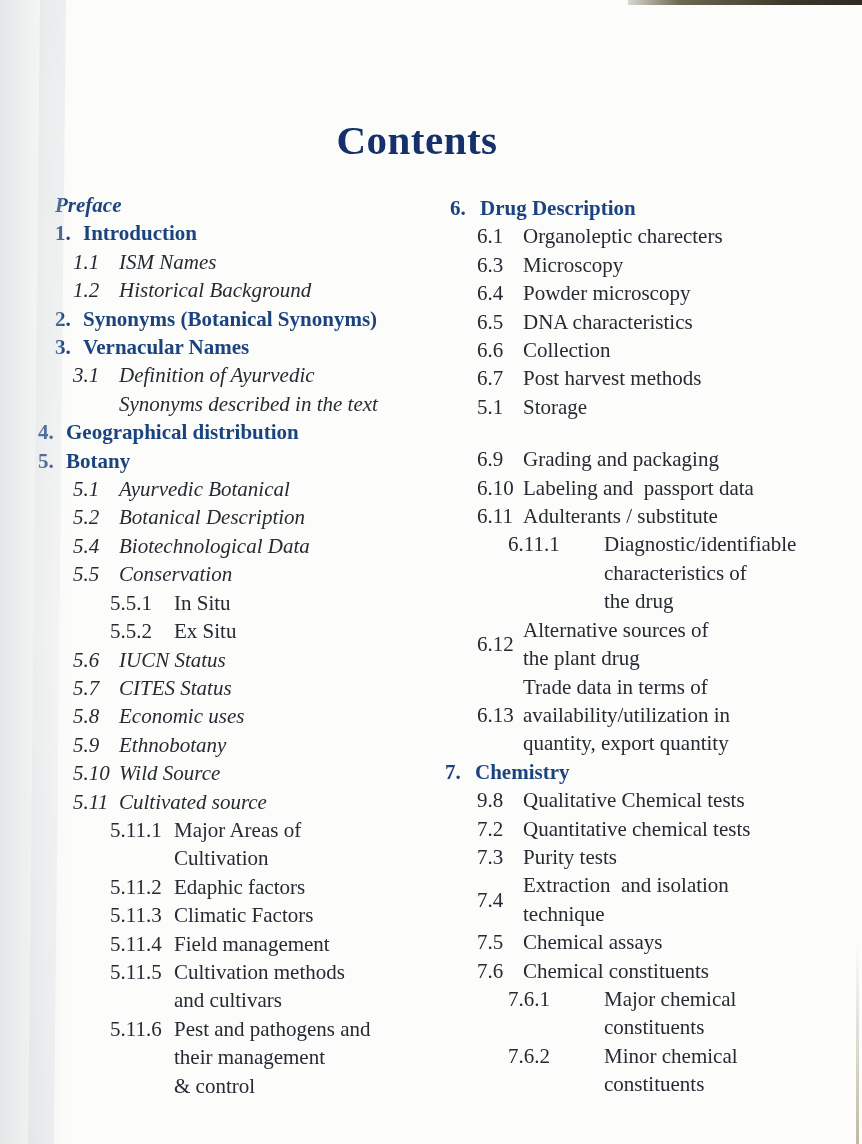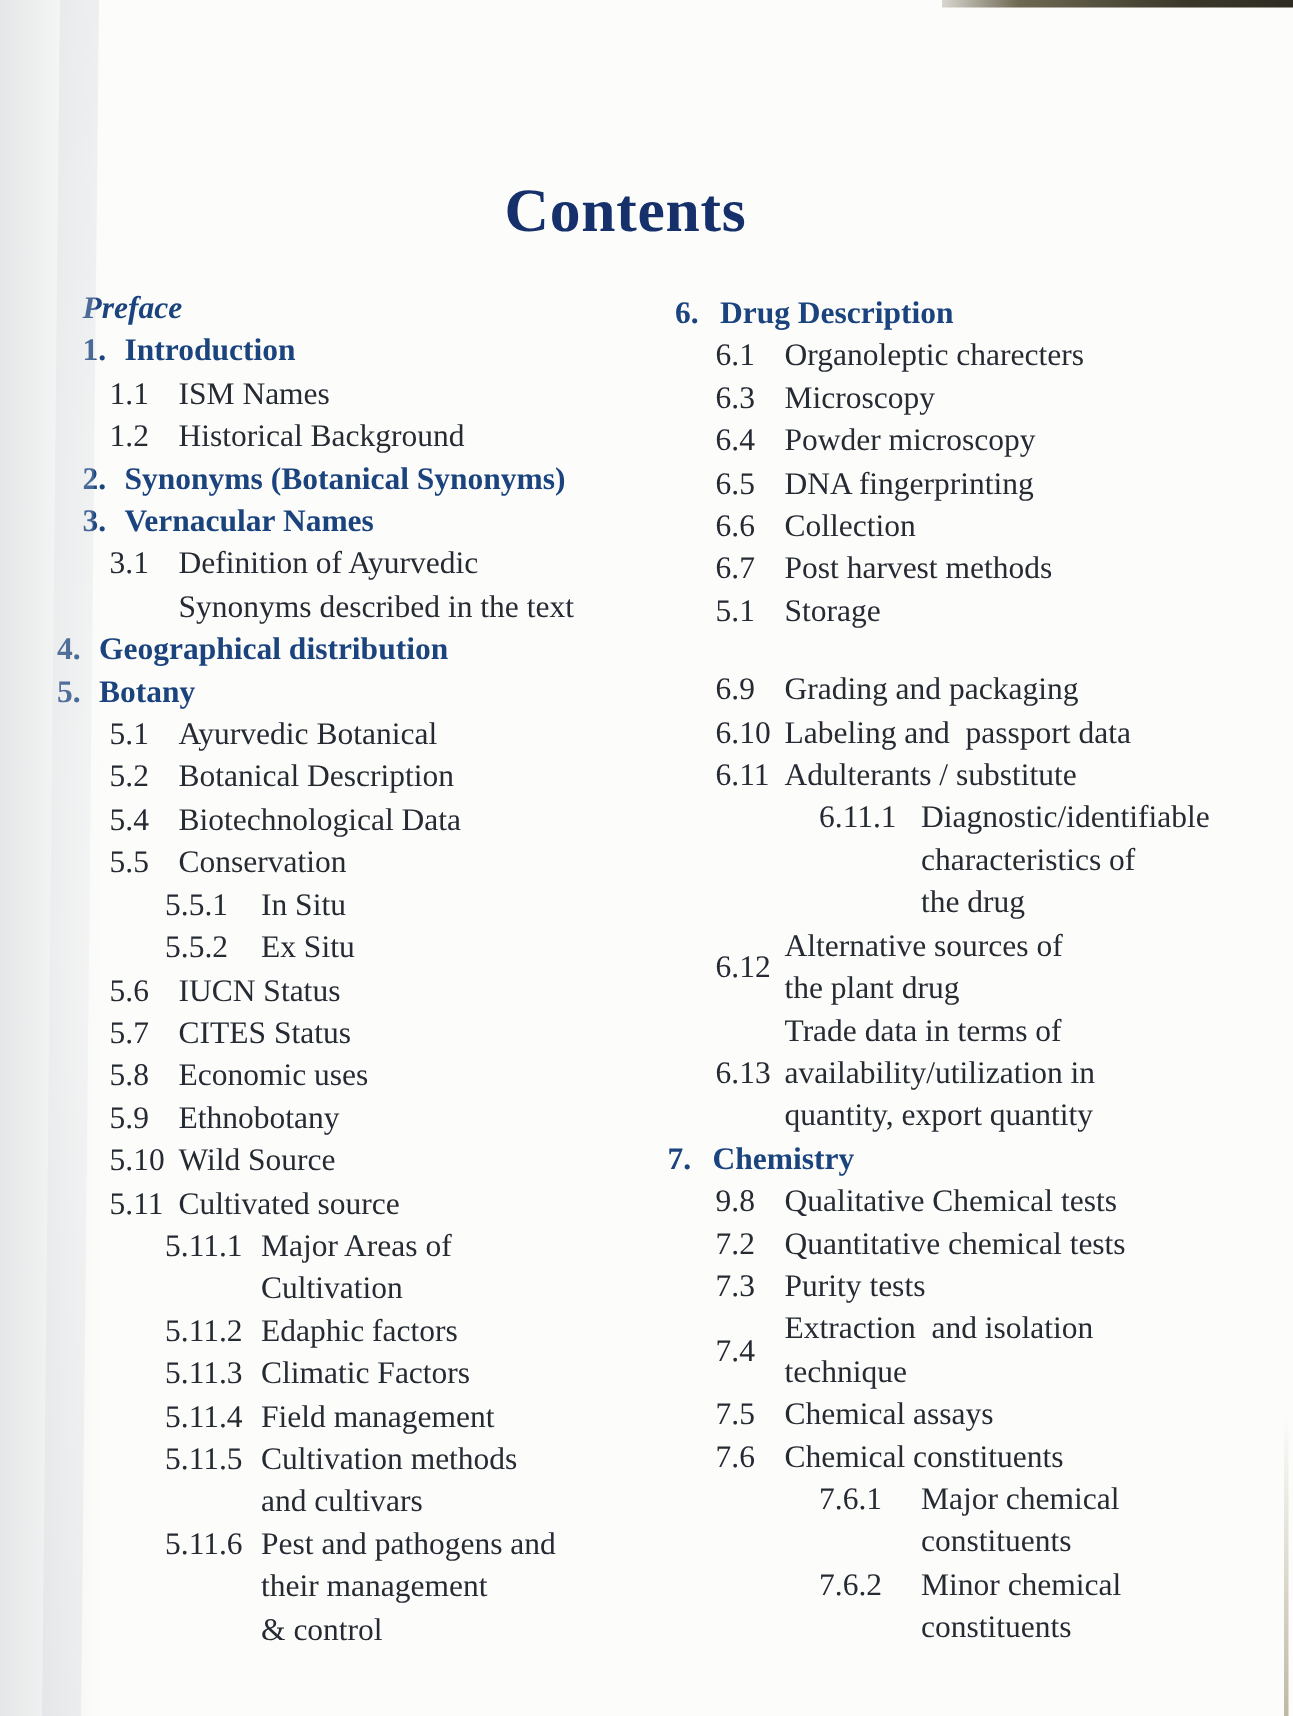--- a/index.html
+++ b/index.html
@@ -49,27 +49,27 @@
   .row .line{white-space:pre-wrap;}
   
   .row.preface{margin-left:17px;font-style:italic;font-weight:bold;color:var(--heading-color,#1b447f);}
   .row.chapter{font-weight:bold;color:var(--heading-color,#1b447f);}
   .col-left .row.chapter{margin-left:17px;}
   .col-left .row.chapter.flush{margin-left:0;}
   .col-left .row.chapter .num{width:28px;}
   .col-right .row.chapter{margin-left:8px;}
   .col-right .row.chapter.flush{margin-left:3px;}
   .col-right .row.chapter .num{width:30px;}
-  .col-left .row.s1{margin-left:35px;}
+  .col-left .row.s1{margin-left:35px;font-style:italic;}
   .col-left .row.s1 .num{width:46px;}
   .col-left .row.s2{margin-left:72px;}
   .col-left .row.s2 .num{width:64px;}
   .col-right .row.s1{margin-left:35px;align-items:center;}
   .col-right .row.s1 .num{width:46px;}
-  .col-right .row.s2{margin-left:104px;}
+  .col-right .row.s2{margin-left:66px;gap:28px;}
   .col-right .row.s2 .num{width:68px;}
   .spacer{height:24px;}
 </style>
 </head>
 <body style="color: rgb(37, 42, 51); background: rgb(252, 252, 250);">
 
 <div class="page">
   <div class="gutter-shadow"></div>
   <div class="gutter-band"></div>
   <div class="edge-top-right"></div>
@@ -267,21 +267,21 @@
         </div>
         <div class="row s1">
           <span class="num">6.4</span>
           <div class="txt">
             <div class="line">Powder microscopy</div>
           </div>
         </div>
         <div class="row s1">
           <span class="num">6.5</span>
           <div class="txt">
-            <div class="line">DNA fingerprinting</div>
+            <div class="line">DNA characteristics</div>
           </div>
         </div>
         <div class="row s1">
           <span class="num">6.6</span>
           <div class="txt">
             <div class="line">Collection</div>
           </div>
         </div>
         <div class="row s1">
           <span class="num">6.7</span>

